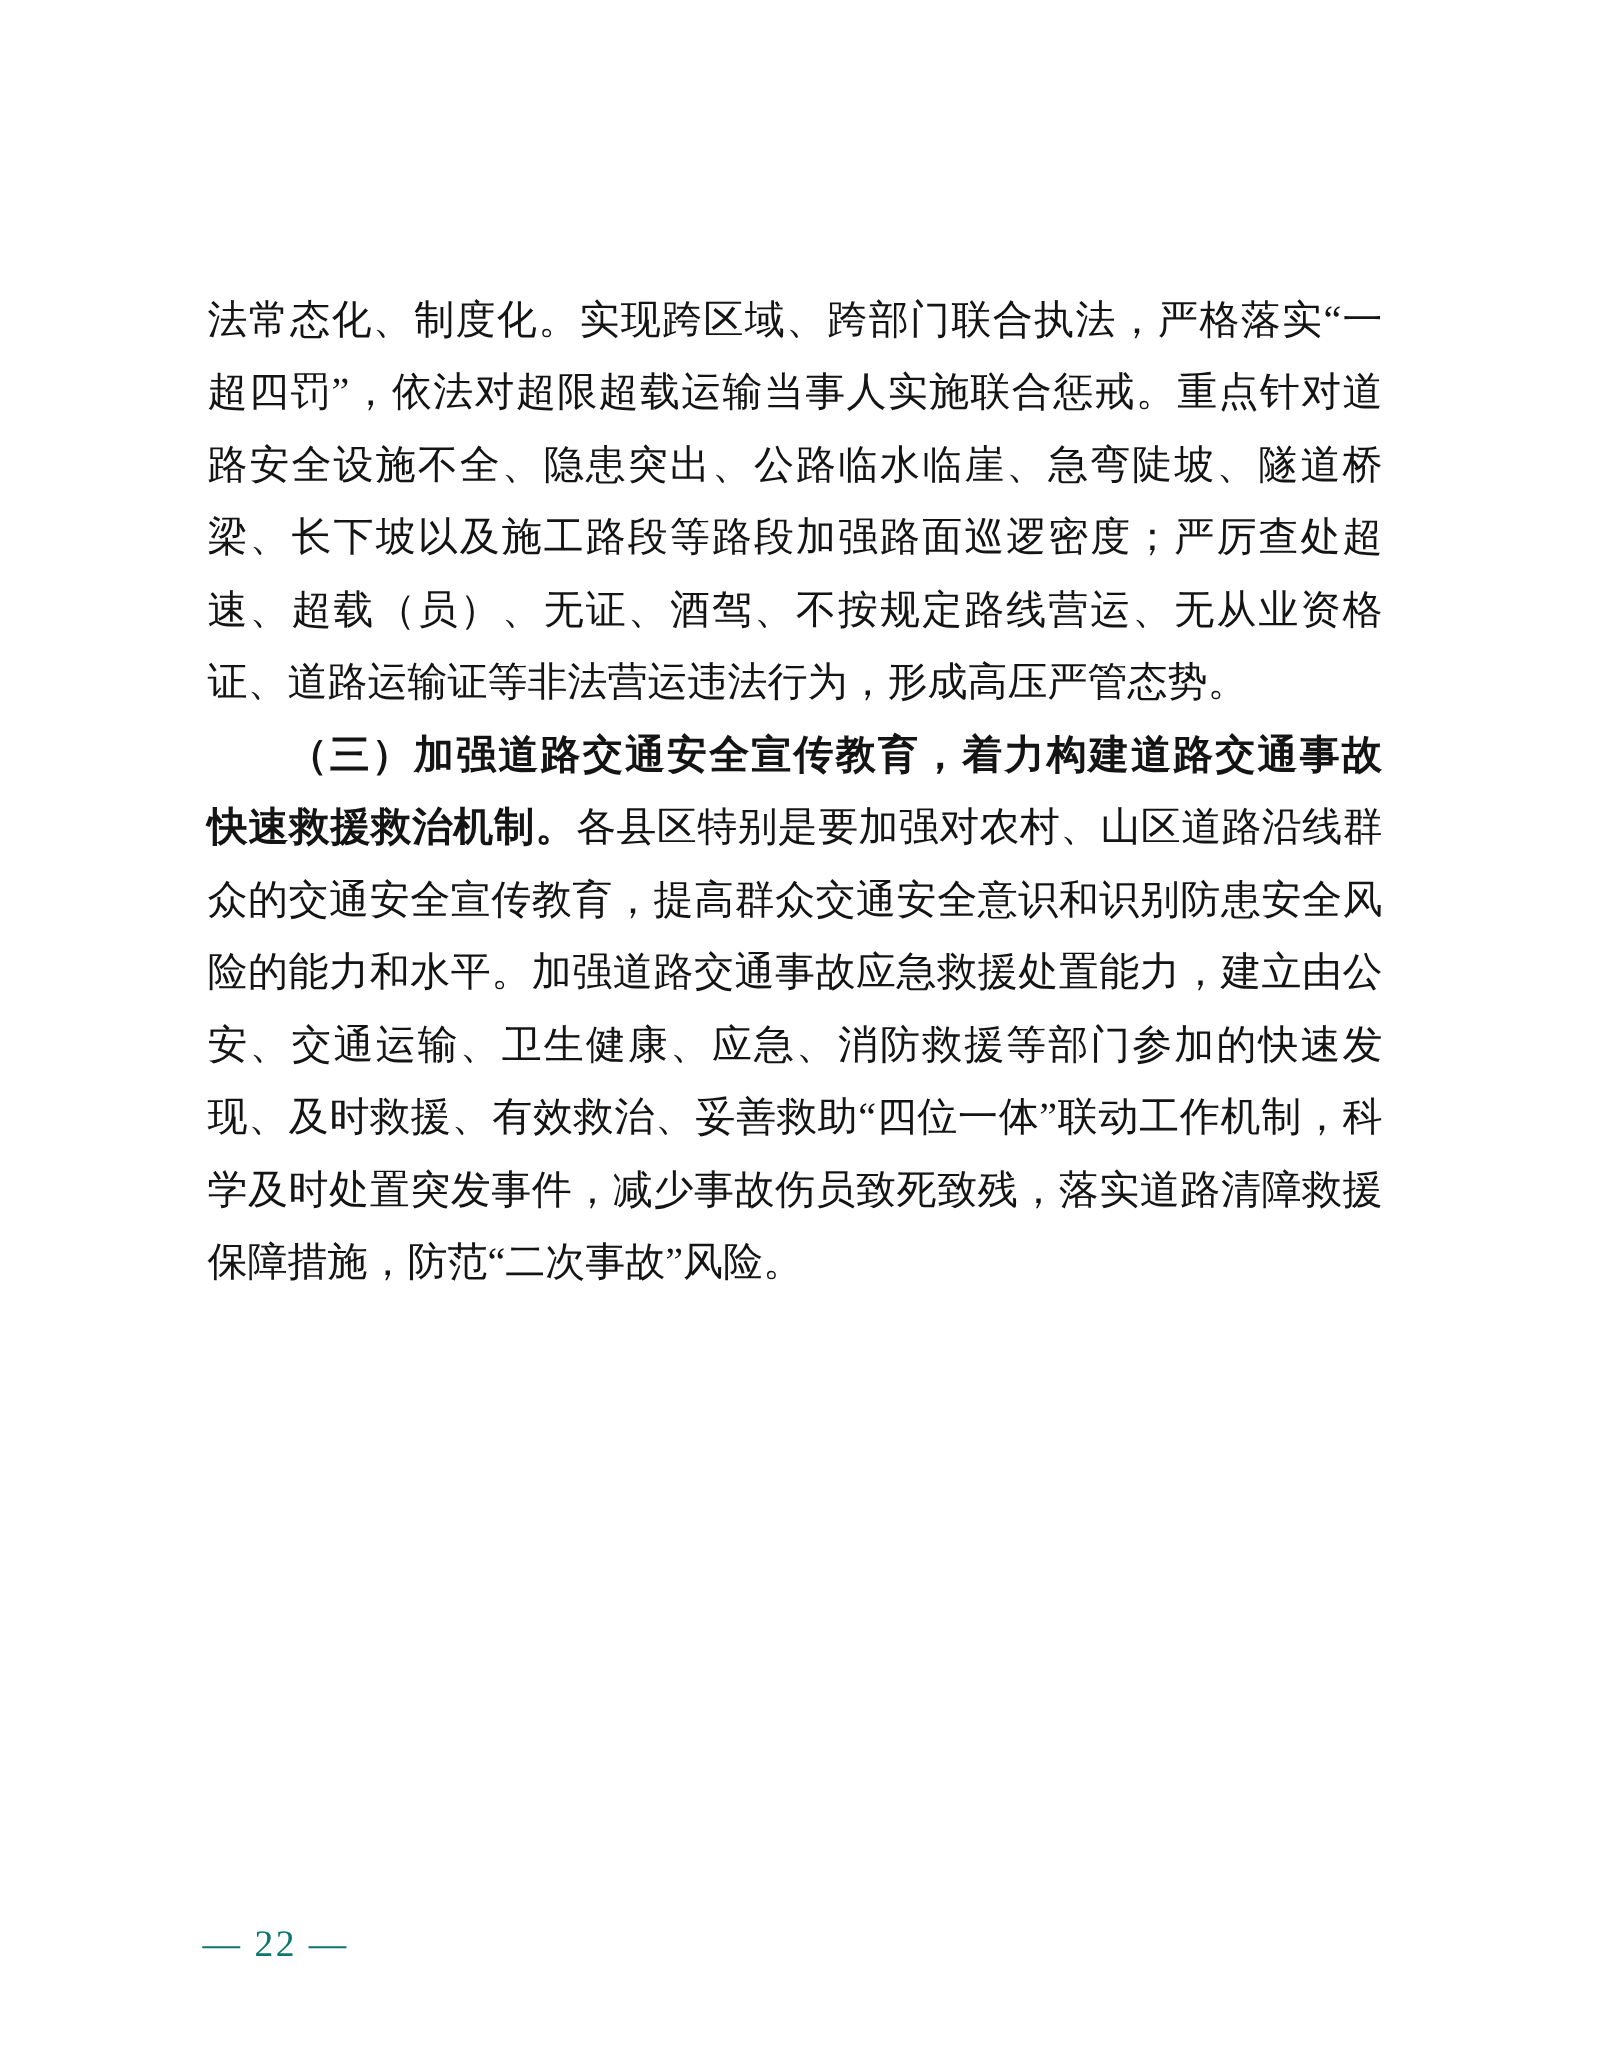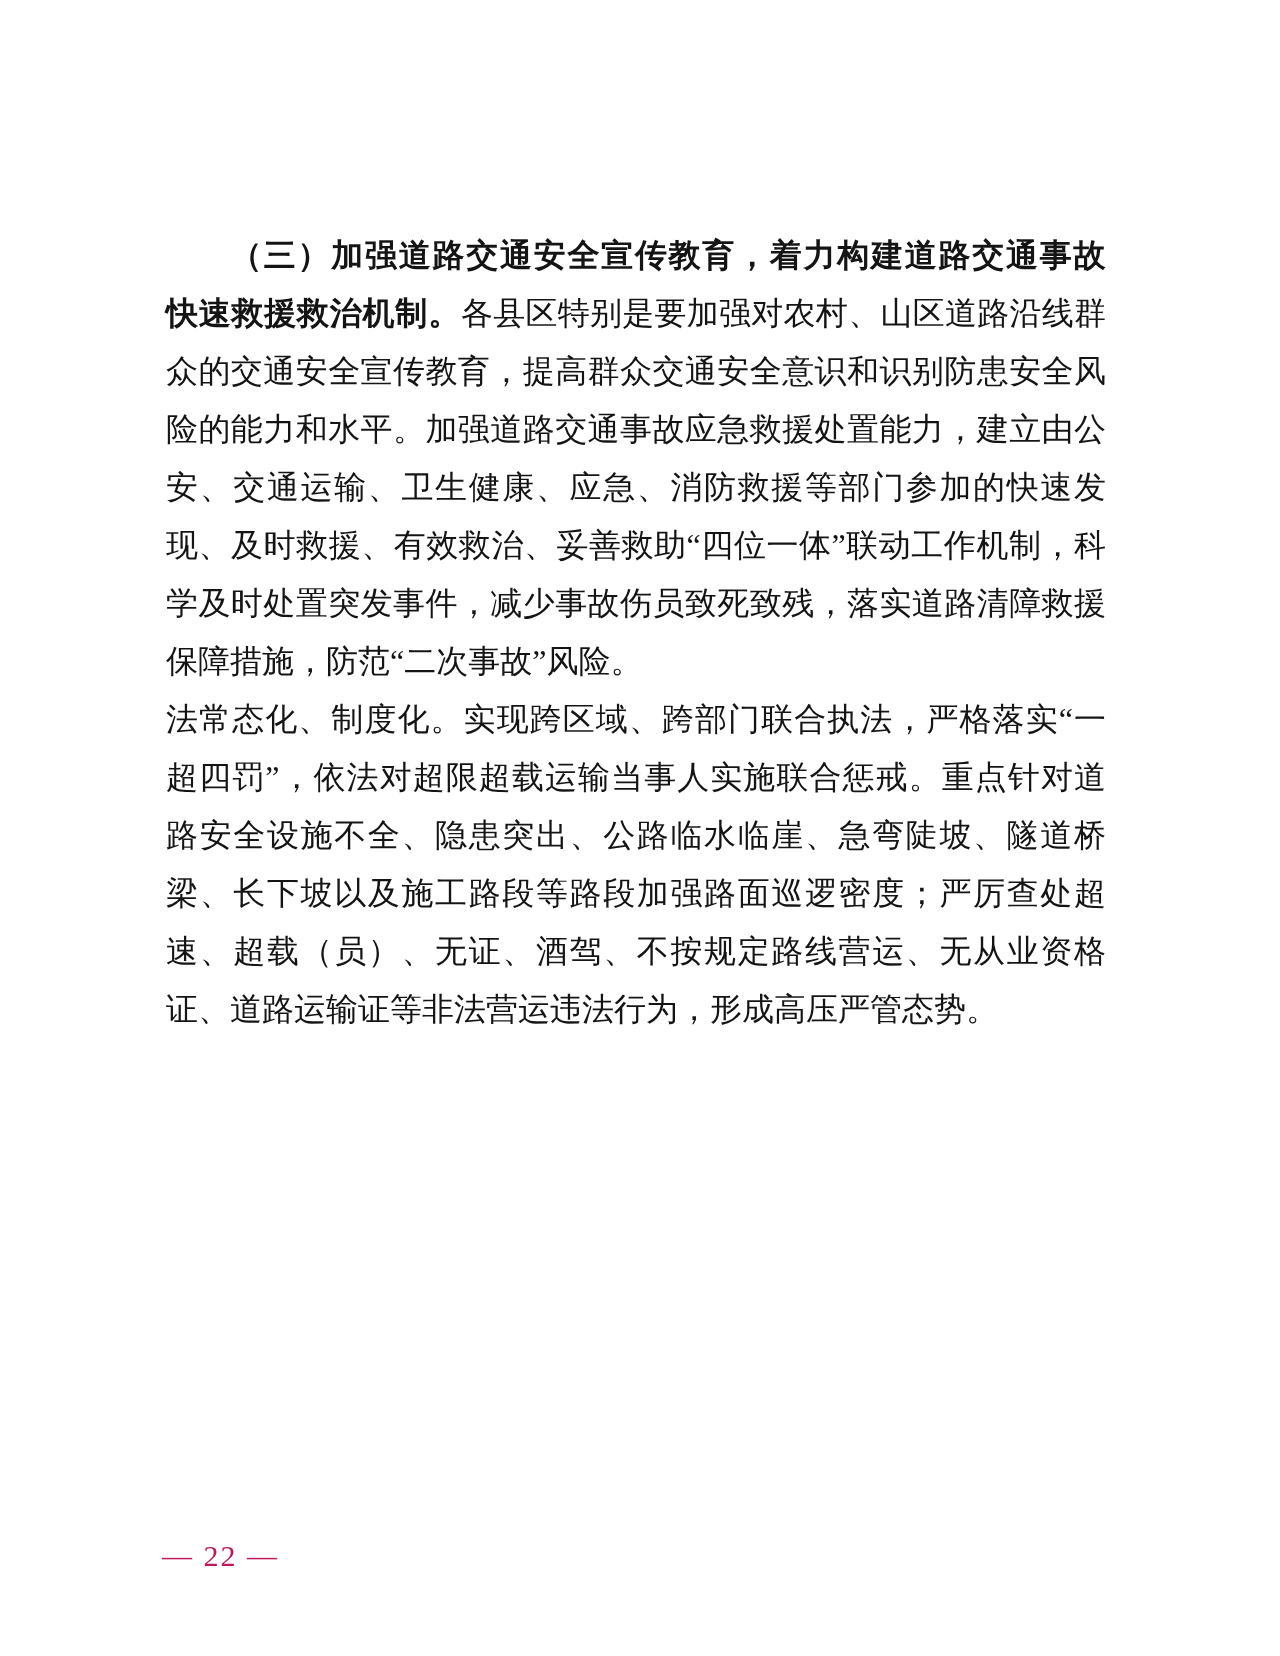--- a/index.html
+++ b/index.html
@@ -38,33 +38,33 @@
     font-weight: 700;
     letter-spacing: 0.5px;
   }
   .page-number {
     position: absolute;
     left: 162px;
     top: 1536px;
     font-size: 30px;
     line-height: 40px;
     letter-spacing: 2px;
-    color: #be185d;
+    color: #0f766e;
     font-family: "Liberation Serif", serif;
   }
 </style>
 </head>
 <body>
 
 <div class="page">
 
   <div class="body-text">
 
+    <p class="para"><span>法常态化、制度化。实现跨区域、跨部门联合执法，严格落实“一超四罚”，依法对超限超载运输当事人实施联合惩戒。重点针对道路安全设施不全、隐患突出、公路临水临崖、急弯陡坡、隧道桥梁、长下坡以及施工路段等路段加强路面巡逻密度；严厉查处超速、超载（员）、无证、酒驾、不按规定路线营运、无从业资格证、道路运输证等非法营运违法行为，形成高压严管态势。</span></p>
+
     <p class="para indent"><b class="heading-lead">（三）加强道路交通安全宣传教育，着力构建道路交通事故快速救援救治机制。</b><span>各县区特别是要加强对农村、山区道路沿线群众的交通安全宣传教育，提高群众交通安全意识和识别防患安全风险的能力和水平。加强道路交通事故应急救援处置能力，建立由公安、交通运输、卫生健康、应急、消防救援等部门参加的快速发现、及时救援、有效救治、妥善救助“四位一体”联动工作机制，科学及时处置突发事件，减少事故伤员致死致残，落实道路清障救援保障措施，防范“二次事故”风险。</span></p>
-
-    <p class="para"><span>法常态化、制度化。实现跨区域、跨部门联合执法，严格落实“一超四罚”，依法对超限超载运输当事人实施联合惩戒。重点针对道路安全设施不全、隐患突出、公路临水临崖、急弯陡坡、隧道桥梁、长下坡以及施工路段等路段加强路面巡逻密度；严厉查处超速、超载（员）、无证、酒驾、不按规定路线营运、无从业资格证、道路运输证等非法营运违法行为，形成高压严管态势。</span></p>
 
 
   </div>
 
   <div class="page-number">— 22 —</div>
 
 </div>
 
 </body></html>

